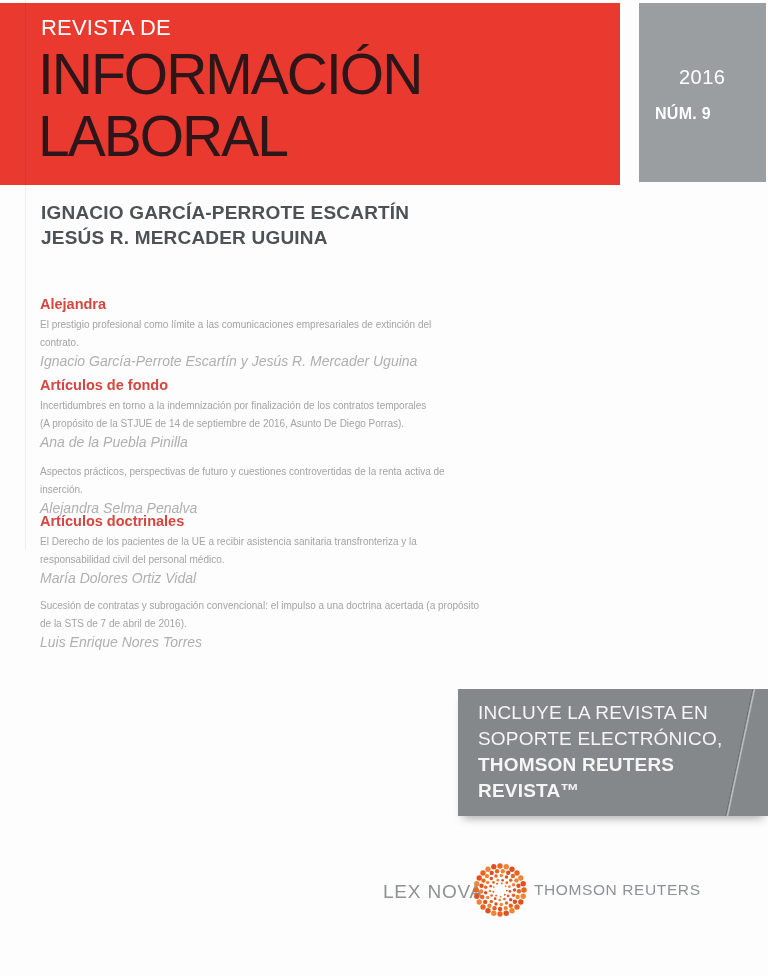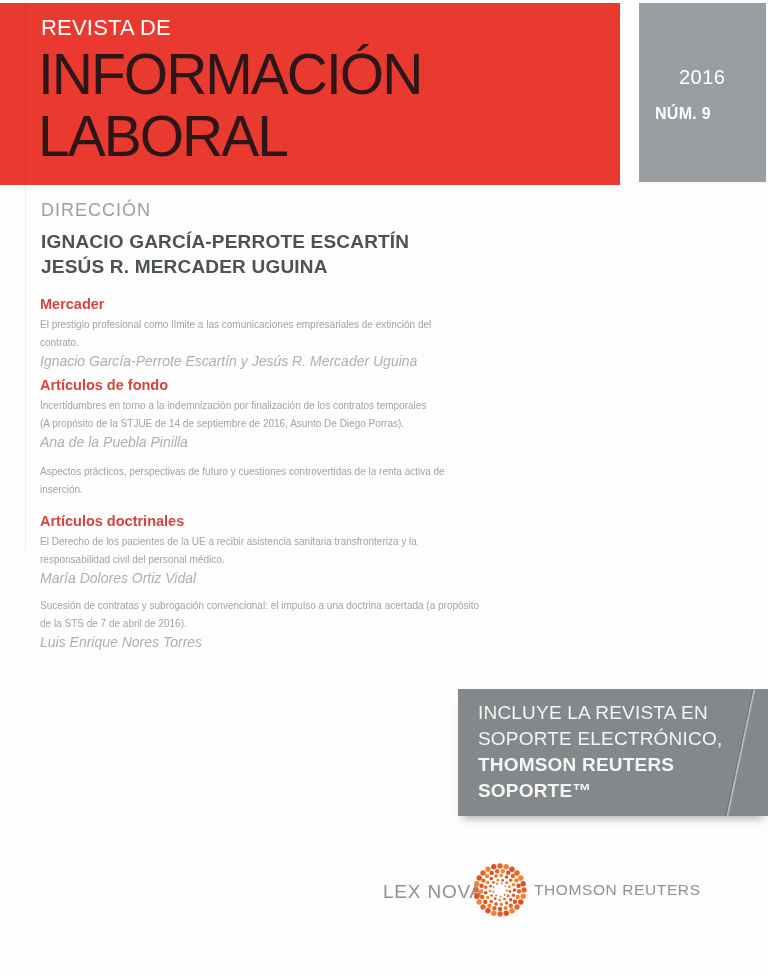--- a/index.html
+++ b/index.html
@@ -53,60 +53,60 @@
       <div>LABORAL</div>
     </div>
   </header>
 
   <div class="issue-box">
     <div class="issue-year">2016</div>
     <div class="issue-num">NÚM. 9</div>
   </div>
 
   <section class="direction">
-    <div class="dir-label">DIRECCIÓN</div>
     <div class="dir-name">IGNACIO GARCÍA-PERROTE ESCARTÍN</div>
     <div class="dir-name">JESÚS R. MERCADER UGUINA</div>
   </section>
 
   <section class="toc-section" style="top:295px">
-    <h3 class="sec-heading">Mercader</h3>
+    <h3 class="sec-heading">Alejandra</h3>
     <p class="item-title">El prestigio profesional como límite a las comunicaciones empresariales de extinción del
 contrato.</p>
     <p class="item-author">Ignacio García-Perrote Escartín y Jesús R. Mercader Uguina</p>
   </section>
 
   <section class="toc-section" style="top:376px">
     <h3 class="sec-heading">Artículos de fondo</h3>
     <p class="item-title">Incertidumbres en torno a la indemnización por finalización de los contratos temporales
 (A propósito de la STJUE de 14 de septiembre de 2016, Asunto De Diego Porras).</p>
     <p class="item-author">Ana de la Puebla Pinilla</p>
     <p class="item-title">Aspectos prácticos, perspectivas de futuro y cuestiones controvertidas de la renta activa de
 inserción.</p>
+    <p class="item-author">Alejandra Selma Penalva</p>
   </section>
 
   <section class="toc-section" style="top:512px">
     <h3 class="sec-heading">Artículos doctrinales</h3>
     <p class="item-title">El Derecho de los pacientes de la UE a recibir asistencia sanitaria transfronteriza y la
 responsabilidad civil del personal médico.</p>
     <p class="item-author">María Dolores Ortiz Vidal</p>
   </section>
 
   <section class="toc-section" style="top:597px">
     <p class="item-title">Sucesión de contratas y subrogación convencional: el impulso a una doctrina acertada (a propósito
 de la STS de 7 de abril de 2016).</p>
     <p class="item-author">Luis Enrique Nores Torres</p>
   </section>
 
   <aside class="proview-banner">
     <div class="banner-text">
       <div class="banner-line">INCLUYE LA REVISTA EN</div>
       <div class="banner-line">SOPORTE ELECTRÓNICO,</div>
       <div class="banner-line bold">THOMSON REUTERS</div>
-      <div class="banner-line bold">SOPORTE™</div>
+      <div class="banner-line bold">REVISTA™</div>
     </div>
     <div class="crease"></div>
   </aside>
 
   <footer>
     <span class="lexnova">LEX NOVA</span>
     <svg class="tr-logo" width="56" height="56" viewBox="0 0 56 56" xmlns="http://www.w3.org/2000/svg">
         <circle cx="52.0" cy="28.0" r="2.7" fill="#e8641f"></circle>
         <circle cx="51.2" cy="34.2" r="2.7" fill="#f08434"></circle>
         <circle cx="48.8" cy="40.0" r="2.7" fill="#dd5024"></circle>

